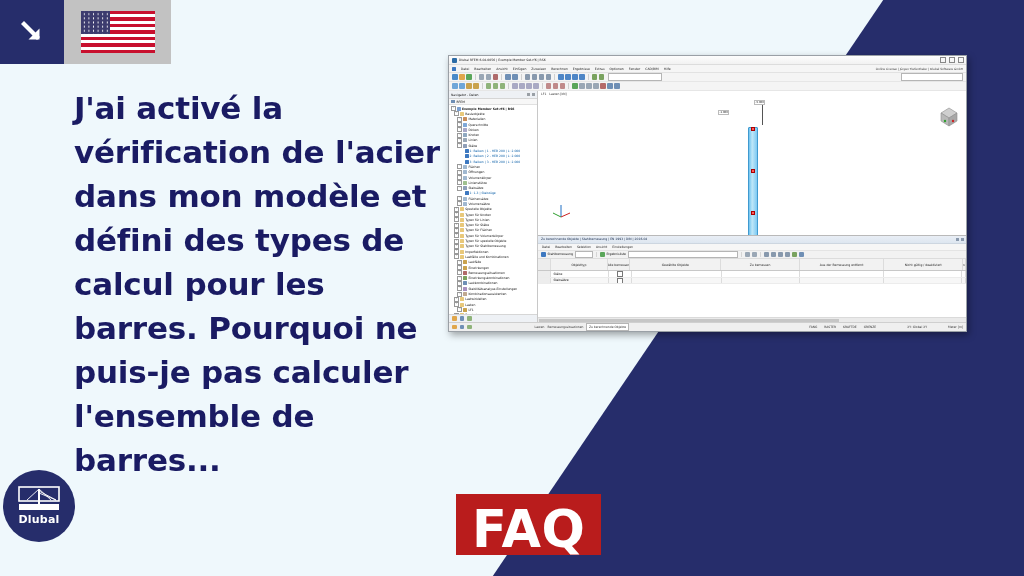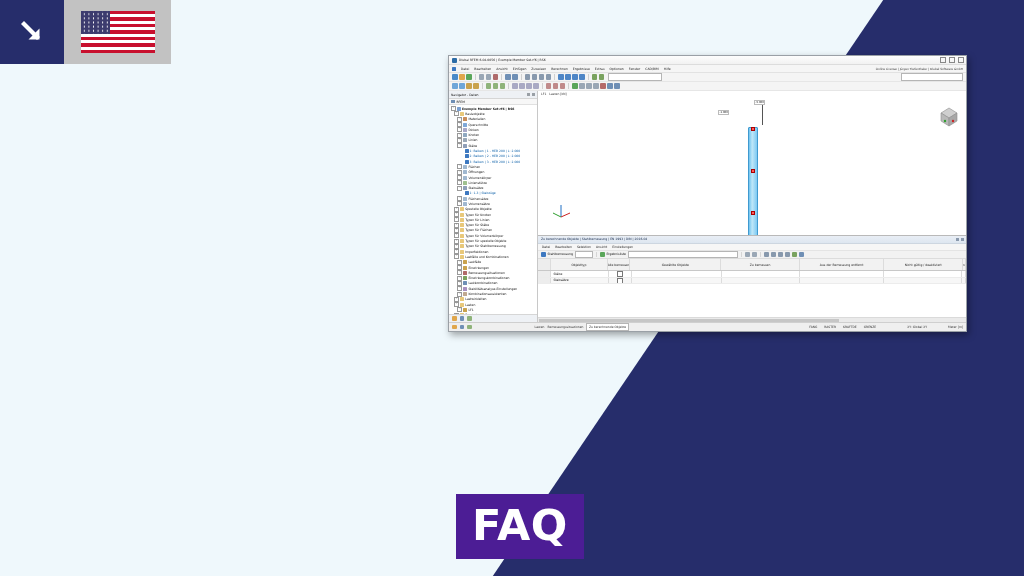--- a/index.html
+++ b/index.html
@@ -50,22 +50,22 @@
     background:#262d6b;z-index:4;display:flex;align-items:center;justify-content:center;
     flex-direction:column;
   }
   .logo-mark{width:42px;height:26px;display:block;}
   .logo-word{color:#fff;font-size:11px;font-weight:bold;letter-spacing:.2px;margin-top:1px;
      font-family:"DejaVu Sans", sans-serif;}
 
   
   .faq-row{position:absolute;left:456px;top:494px;z-index:5;display:flex;align-items:center;gap:16px;}
   .faq-badge{
-    background:#4c1d95;color:#fff;font-weight:bold;font-size:43px;line-height:1;
-    padding:10px 16px 12px;letter-spacing:.5px;font-family:"DejaVu Sans", sans-serif;
+    background:#b91c1c;color:#fff;font-weight:bold;font-size:51px;line-height:1;
+    padding:10px 16px 0;letter-spacing:.5px;font-family:"DejaVu Sans", sans-serif;
   }
   .faq-num{color:#fff;font-weight:bold;font-size:40px;letter-spacing:.5px;
     font-family:"DejaVu Sans", sans-serif;}
 
   
   .app{
     position:absolute;left:448px;top:55px;width:517px;height:275px;z-index:6;
     background:#f0f0f0;border:1px solid #9aa0a6;
     box-shadow:2px 3px 7px rgba(0,0,0,.35);
     font-family:"DejaVu Sans", sans-serif;font-size:3.1px;color:#000;
@@ -195,21 +195,31 @@
       <i class="stripe" style="top:12.92px"></i>
       <i class="stripe" style="top:19.38px"></i>
       <i class="stripe" style="top:25.84px"></i>
       <i class="stripe" style="top:32.3px"></i>
       <i class="stripe" style="top:38.76px"></i>
       <i class="canton"></i>
       <i class="stars"></i>
     </span>
   </div>
 
-
+  <div class="qtext">J'ai activé la vérification de l'acier dans mon modèle et défini des types de calcul pour les barres. Pourquoi ne puis-je pas calculer l'ensemble de barres...</div>
+
+  <div class="logo">
+    <svg class="logo-mark" viewBox="0 0 42 26">
+      <rect x="1" y="1" width="40" height="14" fill="none" stroke="#ffffff" stroke-width="1.6"></rect>
+      <rect x="1" y="18" width="40" height="6" fill="#ffffff"></rect>
+      <path d="M21 3 L21 21" stroke="#ffffff" stroke-width="2"></path>
+      <path d="M21 3 L9 14 M21 3 L33 14 M21 5 L38 14 M21 7 L38 14" stroke="#ffffff" stroke-width="0.9" fill="none"></path>
+    </svg>
+    <span class="logo-word">Dlubal</span>
+  </div>
 
   <div class="faq-row">
     <span class="faq-badge">FAQ</span>
   </div>
 
   <div class="app">
 
     <div class="app-title">
       <i class="tico"></i>
       <span class="ttxt">Dlubal RFEM 6.04.0056 | Exemple Member Set.rf6 | RS6</span>

